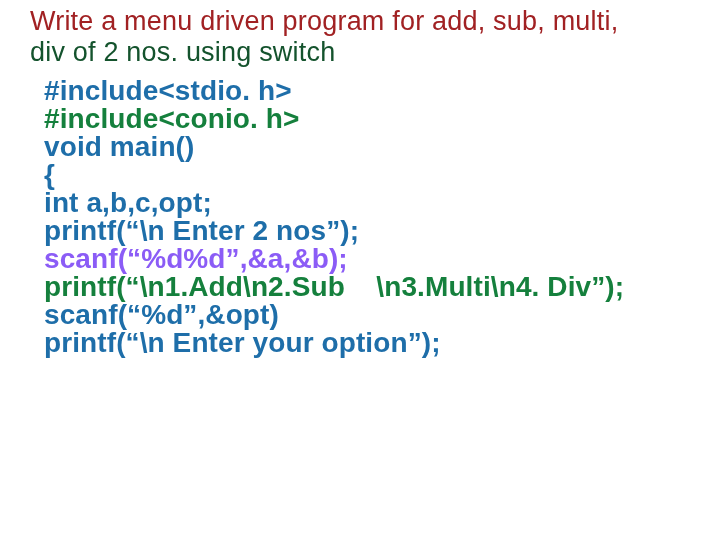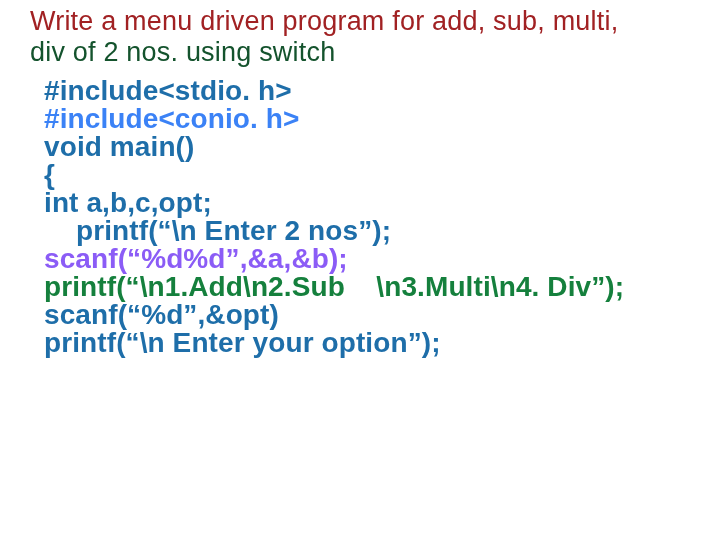--- a/index.html
+++ b/index.html
@@ -47,24 +47,24 @@
 
 <div class="slide" style="background: rgb(255, 255, 255);">
 
   <div class="title-block">
     <div class="title-line" style="color: rgb(161, 33, 35);">Write a menu driven program for add, sub, multi,</div>
     <div class="title-line" style="color: #14532d;">div of 2 nos. using switch</div>
   </div>
 
   <div class="code-block">
     <div class="code-line" style="color: rgb(30, 110, 169);">#include&lt;stdio. h&gt;</div>
-    <div class="code-line" style="color: #3b82f6;">#include&lt;conio. h&gt;</div>
+    <div class="code-line" style="color: #15803d;">#include&lt;conio. h&gt;</div>
     <div class="code-line" style="color: rgb(30, 110, 169);">void main()</div>
     <div class="code-line" style="color: rgb(30, 110, 169);">{</div>
     <div class="code-line" style="color: rgb(30, 110, 169);">int a,b,c,opt;</div>
-    <div class="code-line" style="color: rgb(30, 110, 169); margin-left: 32px;">printf(“\n Enter 2 nos”);</div>
+    <div class="code-line" style="color: rgb(30, 110, 169);">printf(“\n Enter 2 nos”);</div>
     <div class="code-line" style="color: #8b5cf6;">scanf(“%d%d”,&amp;a,&amp;b);</div>
     <div class="code-line" style="color: #15803d;">printf(“\n1.Add\n2.Sub    \n3.Multi\n4. Div”);</div>
     <div class="code-line" style="color: rgb(30, 110, 169);">scanf(“%d”,&amp;opt)</div>
     <div class="code-line" style="color: rgb(30, 110, 169);">printf(“\n Enter your option”);</div>
   </div>
 
 </div>
 
 </body></html>

